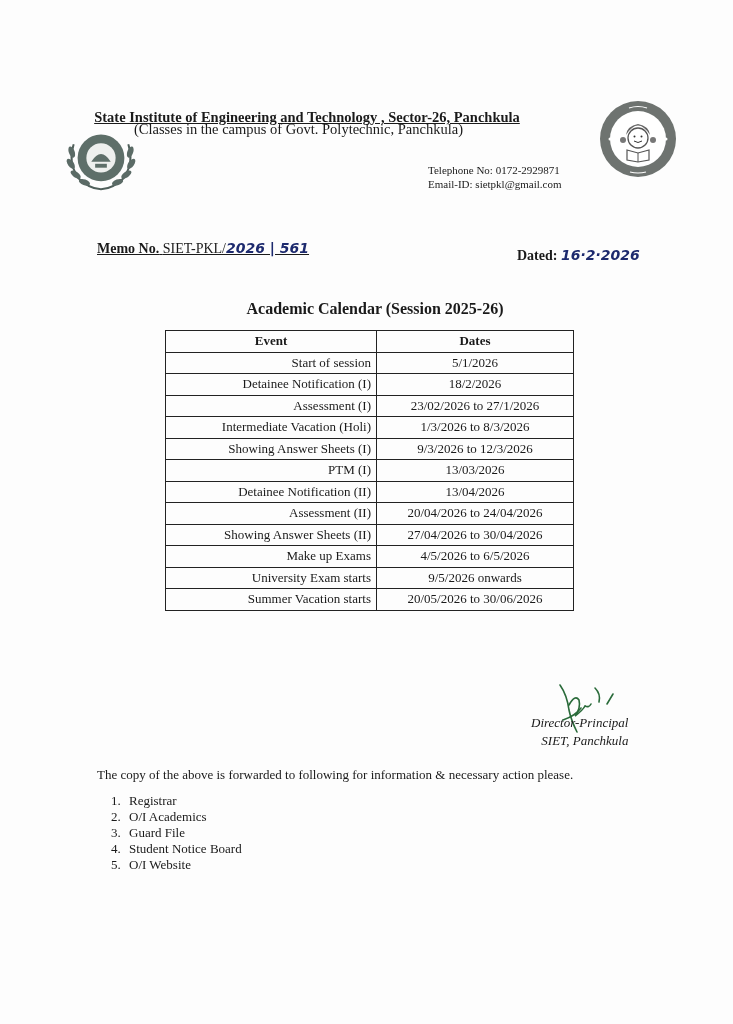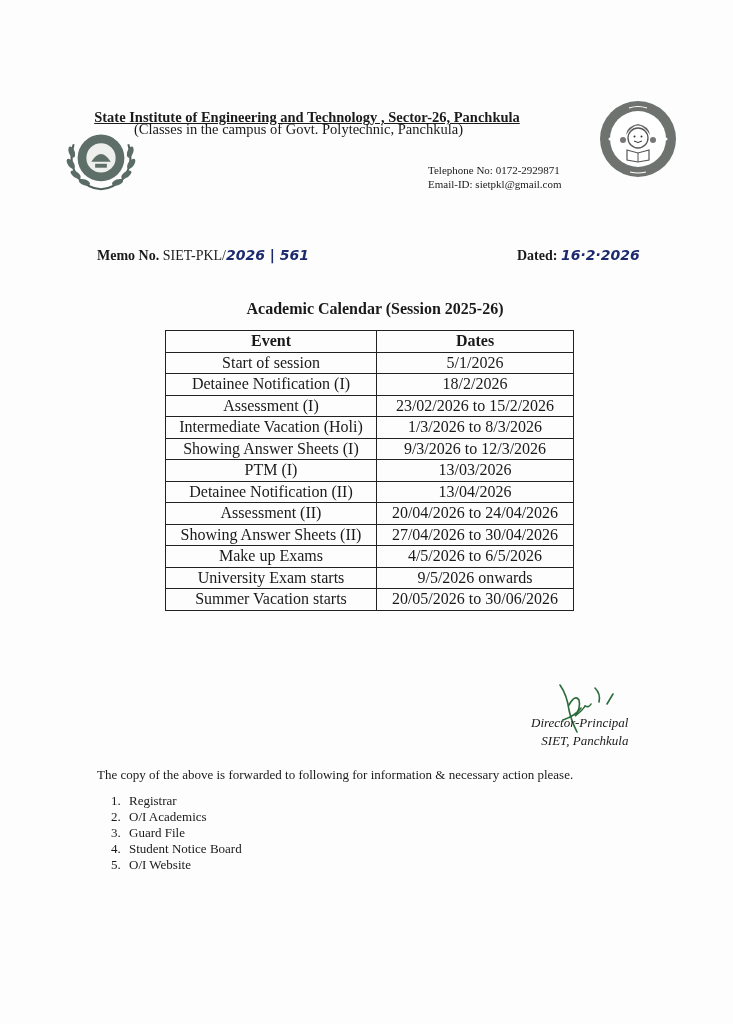--- a/index.html
+++ b/index.html
@@ -7,29 +7,29 @@
     width: 733px; height: 1024px; background: #fdfdfd; position: relative; overflow: hidden;
     font-family: "Liberation Serif", serif; color: #1a1a1a;
   }
   .abs { position: absolute; }
   #inst-title { left: 0; width: 614px; top: 94px; text-align: center; font-weight: bold; font-size: 14.5px; text-decoration: underline; padding-left: 0; margin-top: 15px; }
   #inst-title span { position: relative; left: 0; }
   #inst-sub { left: 0; width: 597px; top: 121px; text-align: center; font-size: 14.5px; }
   #contact { left: 428px; top: 163px; font-size: 11px; line-height: 14px; }
   #logo-left { left: 62px; top: 117px; width: 78px; height: 78px; }
   #logo-right { left: 597px; top: 98px; width: 82px; height: 82px; }
-  #memo { left: 97px; top: 247px; font-size: 14px; font-weight: bold; }
+  #memo { left: 97px; top: 240px; font-size: 14px; font-weight: bold; text-decoration: underline; }
   #memo .ms { font-weight: normal; }
   .hand { font-family: "DejaVu Sans", sans-serif; color: #1d2a6e; font-weight: bold; font-style: italic; font-size: 14px; }
   #dated { left: 517px; top: 247px; font-size: 14px; font-weight: bold; }
   #cal-title { left: 0; width: 733px; top: 300px; text-align: center; font-weight: bold; font-size: 16px; padding-left: 17px; box-sizing: border-box; }
-  table#cal { position: absolute; left: 165px; top: 330px; width: 409px; border-collapse: collapse; font-size: 16px; }
+  table#cal { position: absolute; left: 165px; top: 330px; width: 409px; border-collapse: collapse; font-size: 13px; }
   #cal th, #cal td { border: 1.3px solid #222; height: 20.5px; padding: 0 5px; line-height: 20px; }
   #cal th { font-weight: bold; text-align: center; }
-  #cal td.ev { text-align: center; width: 200px; }
+  #cal td.ev { text-align: right; width: 200px; }
   #cal td.dt { text-align: center; }
   #sign { left: 531px; top: 714px; font-size: 13px; line-height: 18px; text-align: right; font-style: italic; }
   #sign-graphic { left: 555px; top: 680px; width: 80px; height: 60px; }
   #forward { left: 97px; top: 767px; font-size: 13px; }
   ol#list { position: absolute; left: 111px; top: 793px; margin: 0; padding: 0 0 0 0; list-style: none; font-size: 13px; line-height: 16px; }
   ol#list li .num { display: inline-block; width: 18px; }
 </style>
 </head>
 <body>
 
@@ -100,21 +100,21 @@
       <tr>
         <td class="ev">Start of session</td>
         <td class="dt">5/1/2026</td>
       </tr>
       <tr>
         <td class="ev">Detainee Notification (I)</td>
         <td class="dt">18/2/2026</td>
       </tr>
       <tr>
         <td class="ev">Assessment (I)</td>
-        <td class="dt">23/02/2026 to 15/2/2026</td>
+        <td class="dt">23/02/2026 to 27/1/2026</td>
       </tr>
       <tr>
         <td class="ev">Intermediate Vacation (Holi)</td>
         <td class="dt">1/3/2026 to 8/3/2026</td>
       </tr>
       <tr>
         <td class="ev">Showing Answer Sheets (I)</td>
         <td class="dt">9/3/2026 to 12/3/2026</td>
       </tr>
       <tr>

